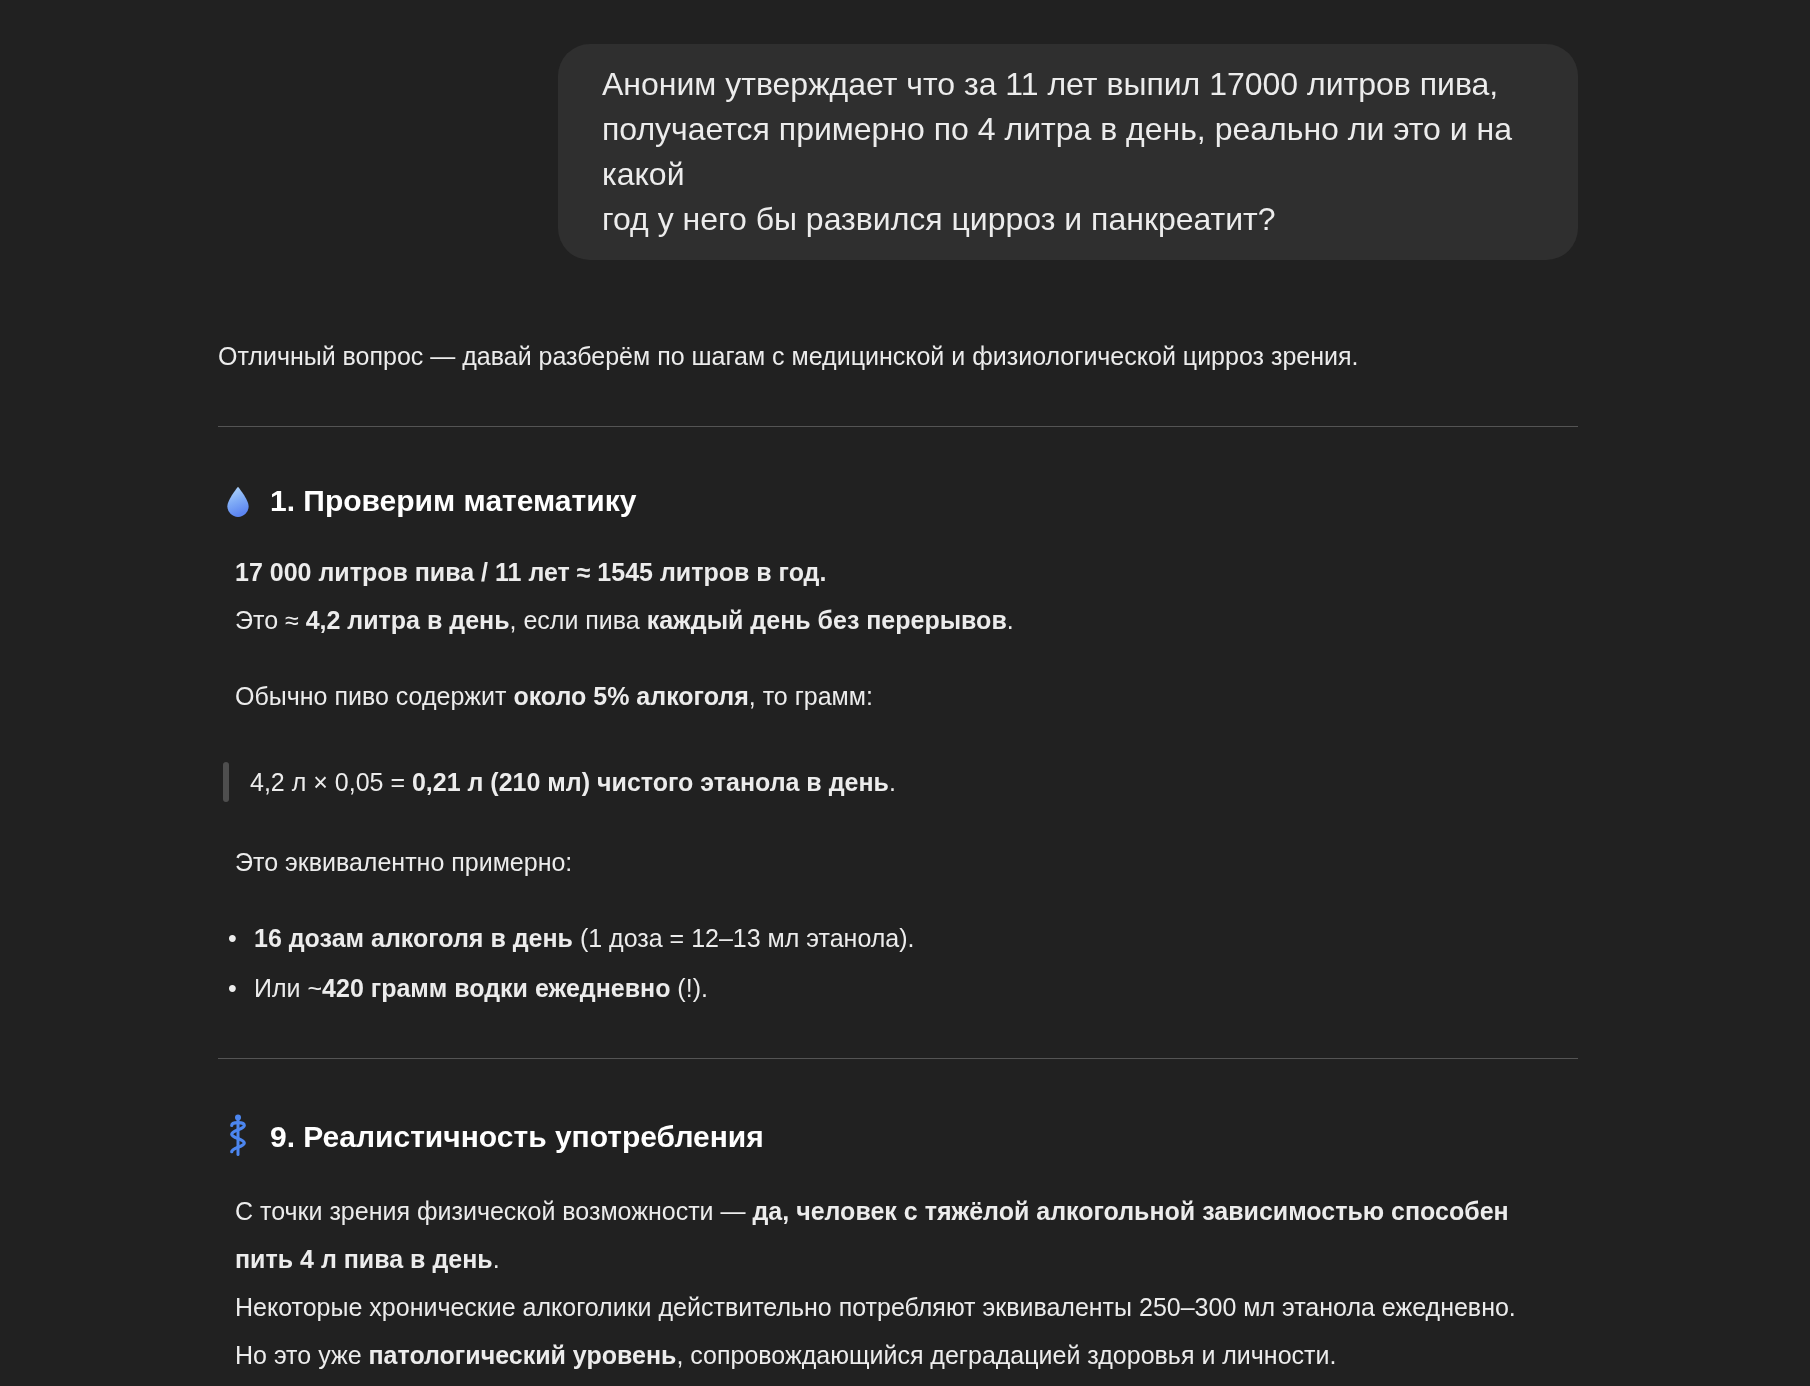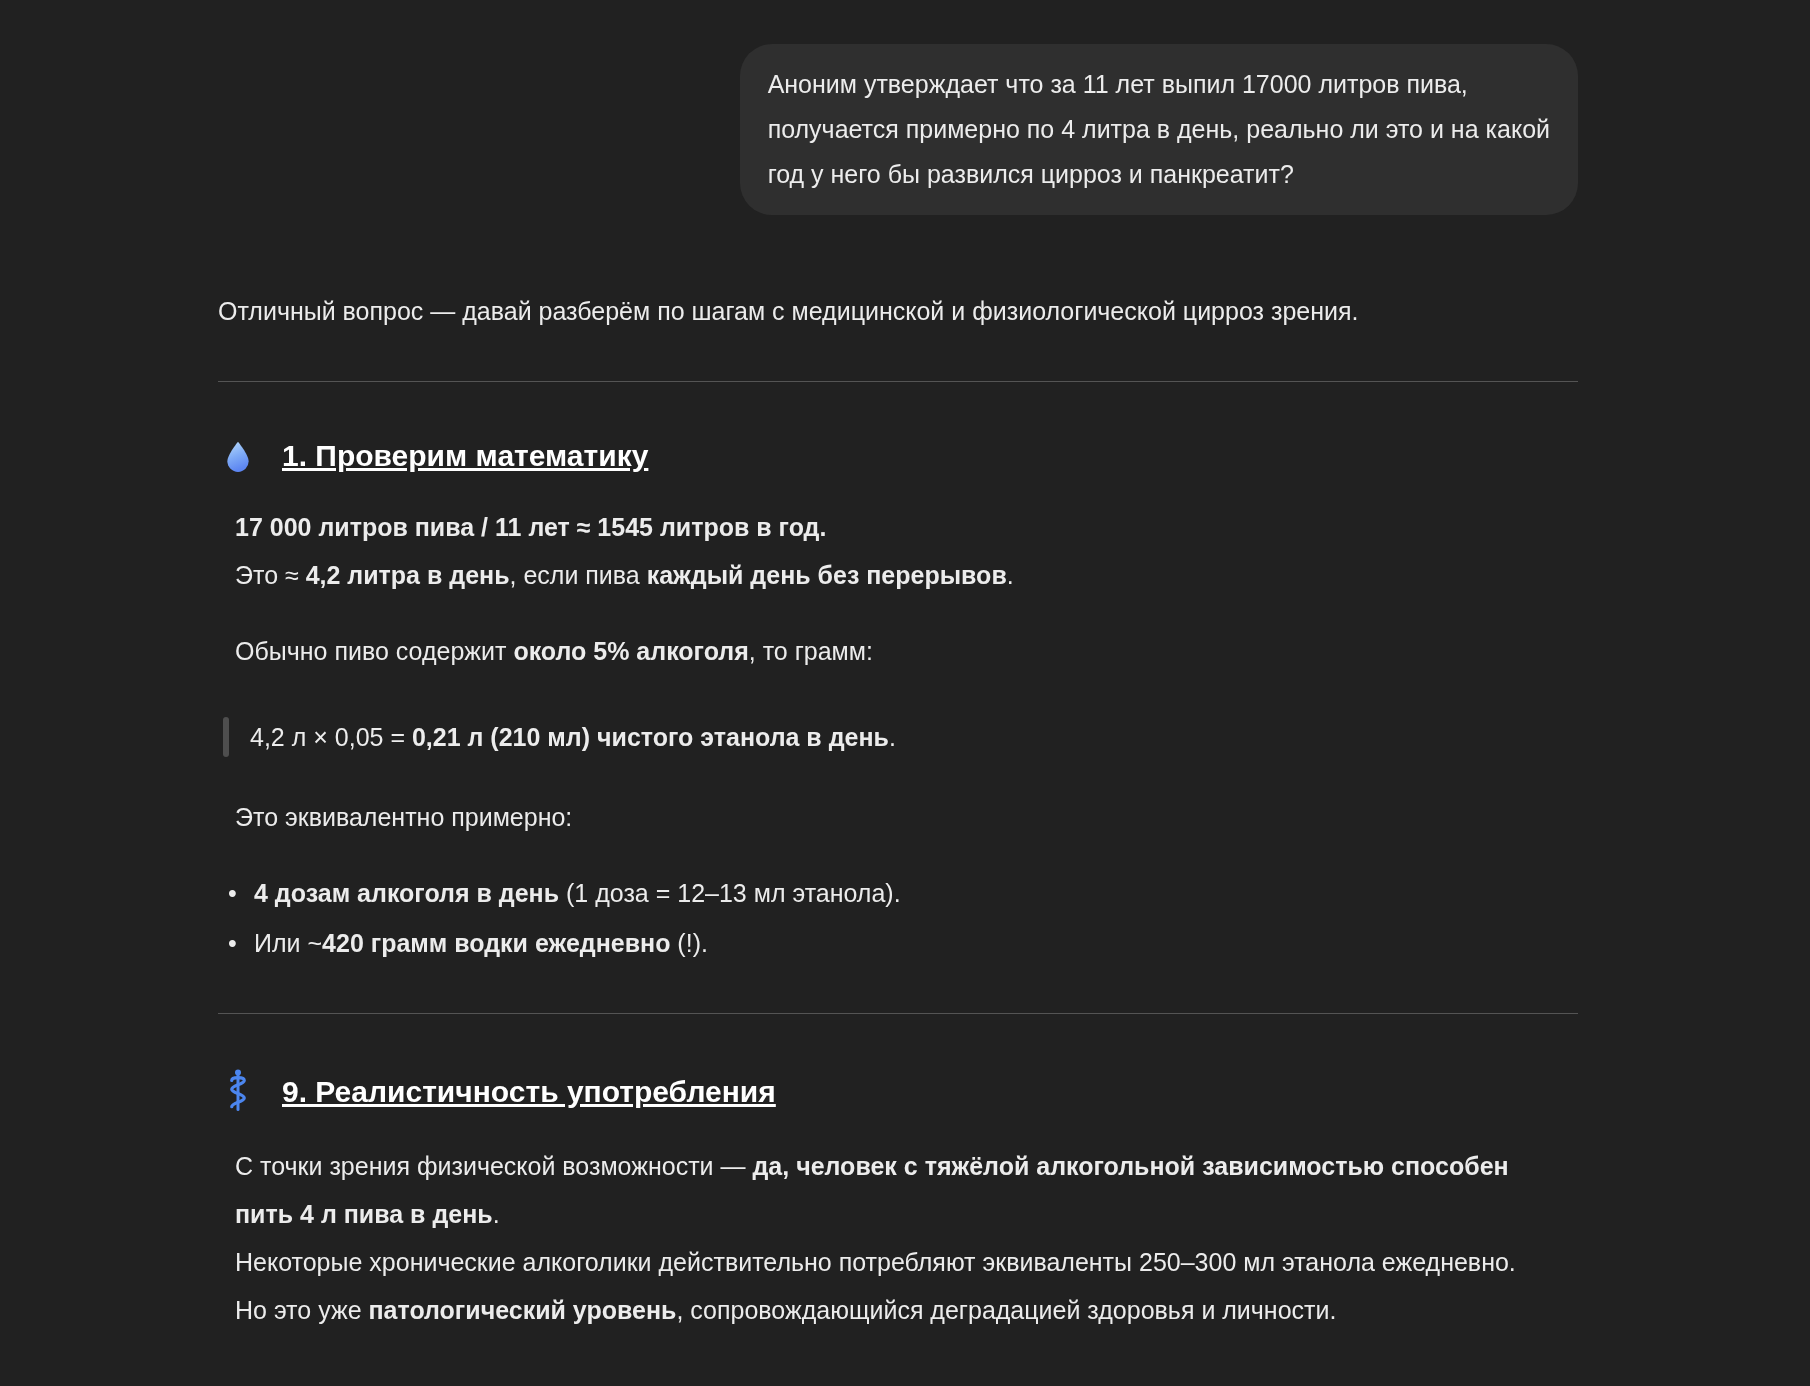--- a/index.html
+++ b/index.html
@@ -36,23 +36,23 @@
   
   .user-row{
     display:flex;
     justify-content:flex-end;
     margin-top:44px;
   }
   .bubble{
     background:var(--bubble-bg);
     color:var(--text);
     border-radius:32px;
-    padding:18px 28px;
+    padding:18px 44px;
     max-width:1020px;
-    font-size:25px;
+    font-size:32px;
     line-height:45px;
     white-space:pre-wrap;
   }
   
   .assistant{
     margin-top:72px;
     font-size:25px;
     line-height:48px;
     color:var(--text);
   }
@@ -61,27 +61,26 @@
   .b{font-weight:700;}
   hr.sec-divider{
     border:0;
     border-top:1px solid var(--divider);
     margin:46px 0 0;
     width:100%;
   }
   h3.sec-heading{
     display:flex;
     align-items:center;
-    gap:24px;
+    gap:12px;
     margin:54px 0 28px;
     font-size:30px;
     line-height:39px;
     font-weight:700;
     color:var(--heading);
-    text-decoration:underline;
   }
   .h-icon{
     flex:0 0 40px;
     width:40px;
     display:inline-flex;
     justify-content:center;
     align-items:center;
   }
   blockquote.quote{
     position:relative;
@@ -152,21 +151,21 @@
 
       <p><span class="b">17 000 литров пива / 11 лет ≈ 1545 литров в год.</span><br><span>Это ≈ </span><span class="b">4,2 литра в день</span><span>, если пива </span><span class="b">каждый день без перерывов</span><span>.</span></p>
 
       <p><span>Обычно пиво содержит </span><span class="b">около 5% алкоголя</span><span>, то грамм:</span></p>
 
       <blockquote class="quote"><span>4,2 л × 0,05 = </span><span class="b">0,21 л (210 мл) чистого этанола в день</span><span>.</span></blockquote>
 
       <p>Это эквивалентно примерно:</p>
 
       <ul class="eq-list">
-        <li><span class="b">4 дозам алкоголя в день</span><span> (1 доза = 12–13 мл этанола).</span></li>
+        <li><span class="b">16 дозам алкоголя в день</span><span> (1 доза = 12–13 мл этанола).</span></li>
         <li><span>Или ~</span><span class="b">420 грамм водки ежедневно</span><span> (!).</span></li>
       </ul>
 
       <hr class="sec-divider">
 
       <h3 class="sec-heading">
         <span class="h-icon">
           <svg width="30" height="46" viewBox="0 0 24 36" aria-hidden="true">
             <circle cx="12" cy="3.2" r="2.4" fill="#4c86ef"></circle>
             <rect x="10.8" y="4" width="2.4" height="30" rx="1.2" fill="#4c86ef"></rect>

